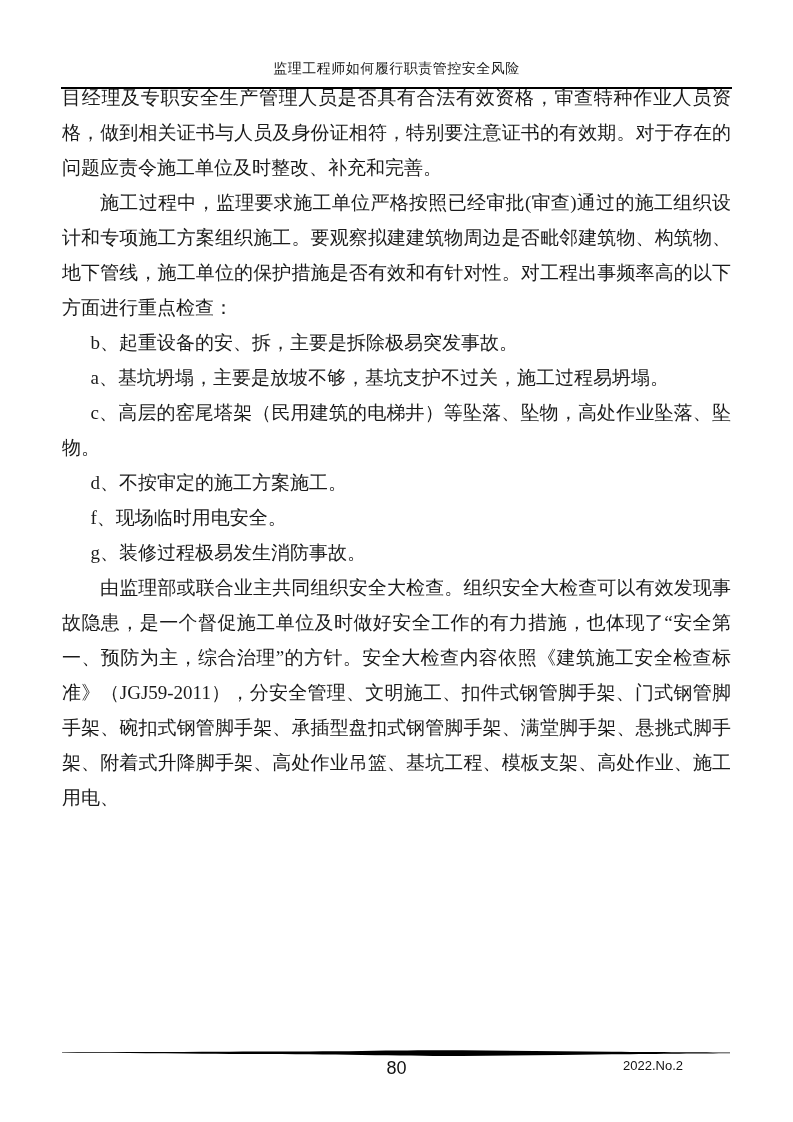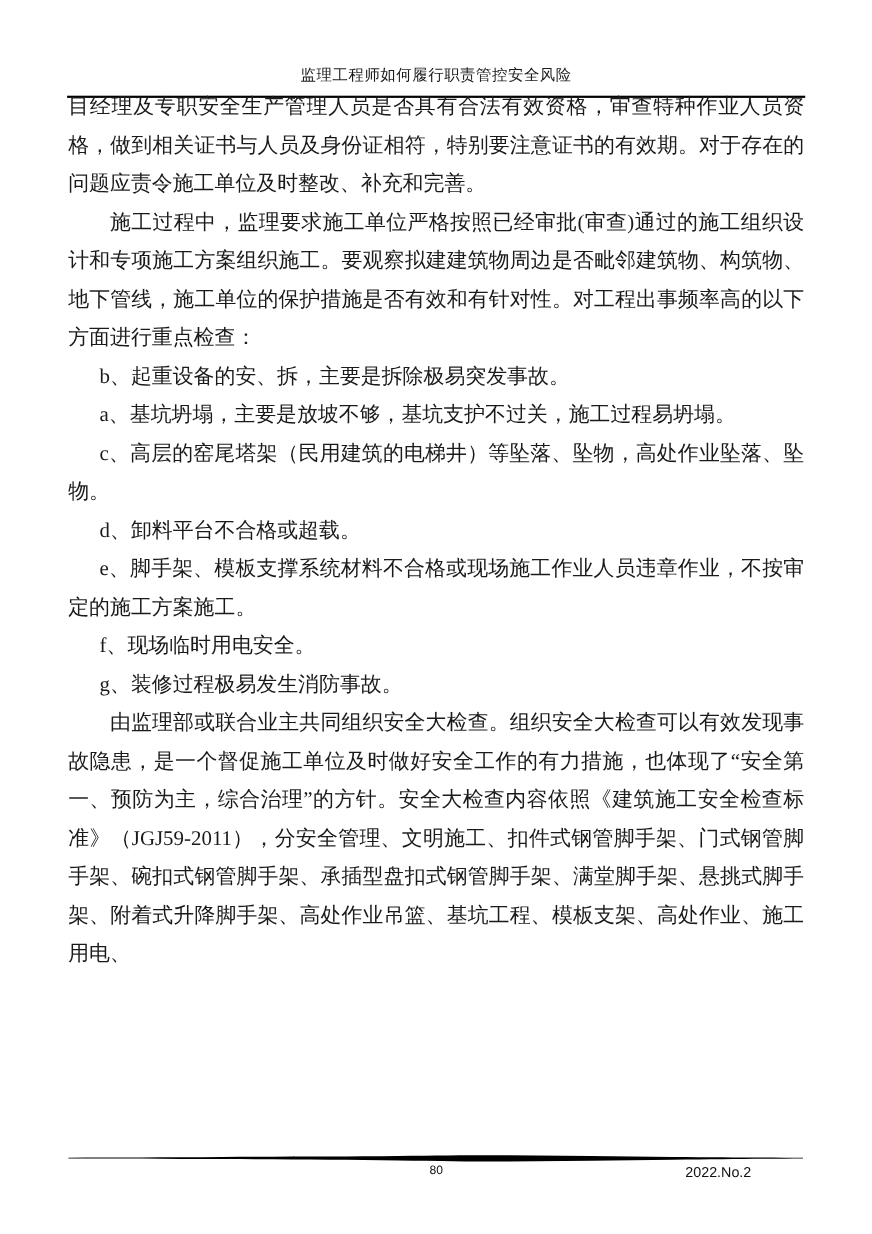--- a/index.html
+++ b/index.html
@@ -53,21 +53,21 @@
     left: 62px;
     width: 668px;
     height: 10px;
   }
   .footer-page {
     position: absolute;
     top: 1058px;
     left: 62px;
     width: 669px;
     text-align: center;
-    font-size: 11px;
+    font-size: 18px;
     font-family: "Liberation Sans", sans-serif;
     color: #111111;
   }
   .footer-issue {
     position: absolute;
     top: 1058px;
     right: 110px;
     font-size: 13px;
     font-family: "Liberation Sans", sans-serif;
     color: #111111;
@@ -81,22 +81,21 @@
   <div class="header-title">监理工程师如何履行职责管控安全风险</div>
 
   <div class="header-rule"></div>
 
   <div class="body-text">
     <p class="indent-none">目经理及专职安全生产管理人员是否具有合法有效资格，审查特种作业人员资格，做到相关证书与人员及身份证相符，特别要注意证书的有效期。对于存在的问题应责令施工单位及时整改、补充和完善。</p>
     <p class="indent-first">施工过程中，监理要求施工单位严格按照已经审批(审查)通过的施工组织设计和专项施工方案组织施工。要观察拟建建筑物周边是否毗邻建筑物、构筑物、地下管线，施工单位的保护措施是否有效和有针对性。对工程出事频率高的以下方面进行重点检查：</p>
     <p class="indent-list">b、起重设备的安、拆，主要是拆除极易突发事故。</p>
     <p class="indent-list">a、基坑坍塌，主要是放坡不够，基坑支护不过关，施工过程易坍塌。</p>
     <p class="indent-list">c、高层的窑尾塔架（民用建筑的电梯井）等坠落、坠物，高处作业坠落、坠物。</p>
-    <p class="indent-list">d、卸料平台不合格或超载。</p>
-    <p class="indent-list">e、脚手架、模板支撑系统材料不合格或现场施工作业人员违章作业，不按审定的施工方案施工。</p>
+    <p class="indent-list">d、不按审定的施工方案施工。</p>
     <p class="indent-list">f、现场临时用电安全。</p>
     <p class="indent-list">g、装修过程极易发生消防事故。</p>
     <p class="indent-first">由监理部或联合业主共同组织安全大检查。组织安全大检查可以有效发现事故隐患，是一个督促施工单位及时做好安全工作的有力措施，也体现了“安全第一、预防为主，综合治理”的方针。安全大检查内容依照《建筑施工安全检查标准》（JGJ59-2011），分安全管理、文明施工、扣件式钢管脚手架、门式钢管脚手架、碗扣式钢管脚手架、承插型盘扣式钢管脚手架、满堂脚手架、悬挑式脚手架、附着式升降脚手架、高处作业吊篮、基坑工程、模板支架、高处作业、施工用电、</p>
   </div>
 
   <svg class="footer-rule" viewBox="0 0 668 10" width="668" height="10" preserveAspectRatio="none" aria-hidden="true">
     <path fill="#000000" d="M0,4.5
          C40,4.0 90,4.3 140,3.8
          C200,3.2 250,3.5 300,2.9
          C340,2.4 370,2.2 400,2.3

